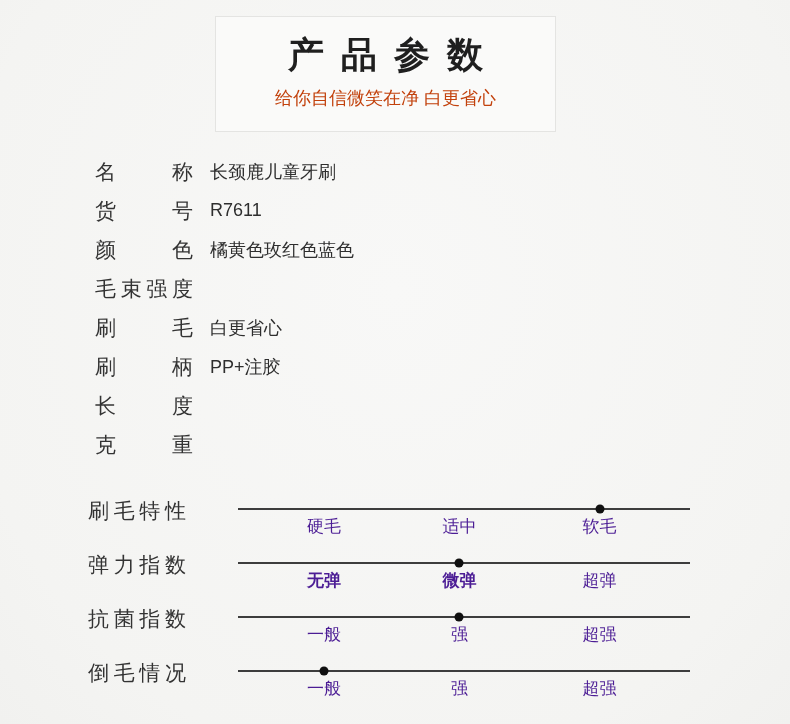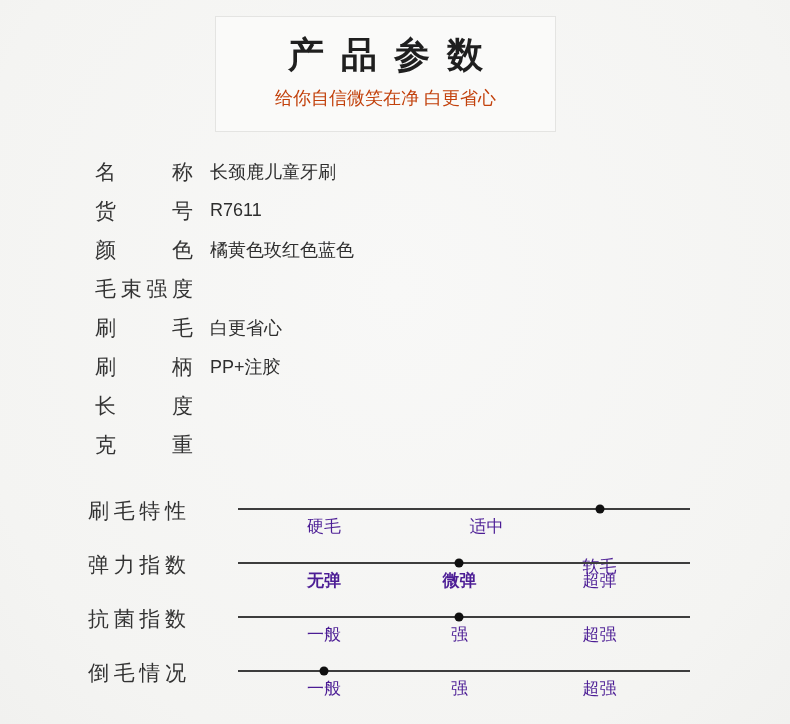--- a/index.html
+++ b/index.html
@@ -194,22 +194,22 @@
     <span class="scale-title j-label">
           <span>刷</span>
           <span>毛</span>
           <span>特</span>
           <span>性</span>
         </span>
     <div class="scale-track">
       <div class="scale-line"></div>
       <span class="scale-dot" style="left: 80%;"></span>
     <span class="scale-opt" style="left: 19%;">硬毛</span>
-          <span class="scale-opt" style="left: 49%; margin-left: 27px;">适中</span>
-          <span class="scale-opt" style="left: 80%; margin-top: 40px;">软毛</span>
+          <span class="scale-opt" style="left: 49%;">适中</span>
+          <span class="scale-opt" style="left: 80%;">软毛</span>
         </div>
   </div>
 
   <div class="scale-row">
     <span class="scale-title j-label">
           <span>弹</span>
           <span>力</span>
           <span>指</span>
           <span>数</span>
         </span>

